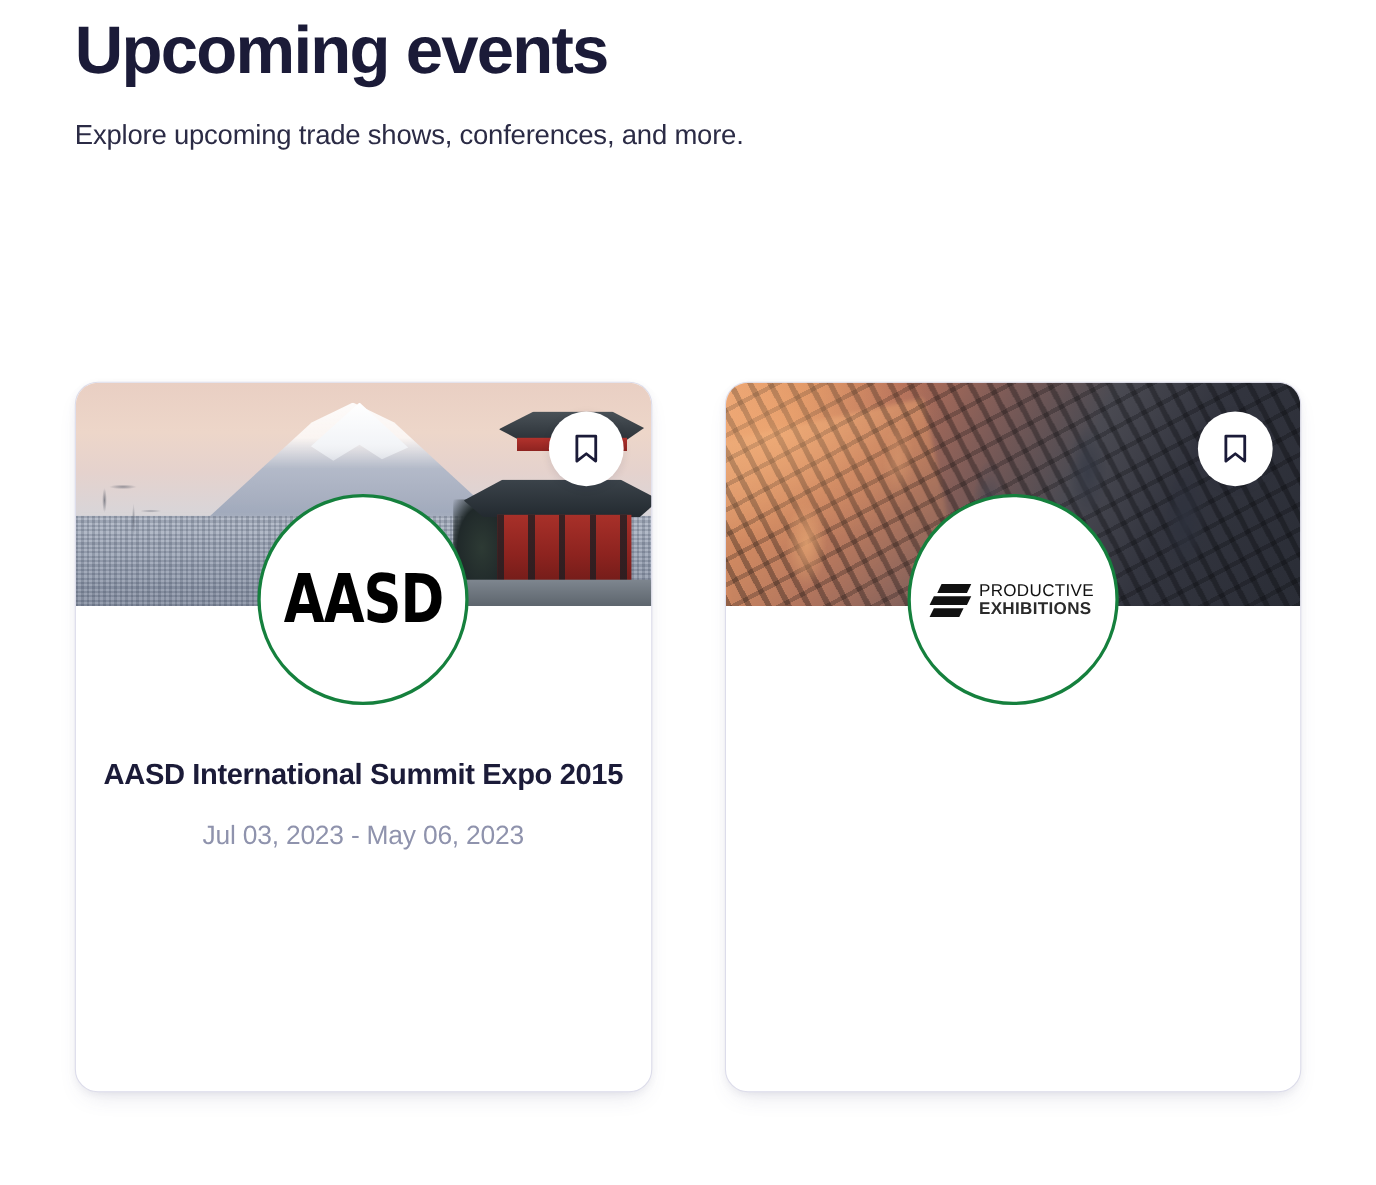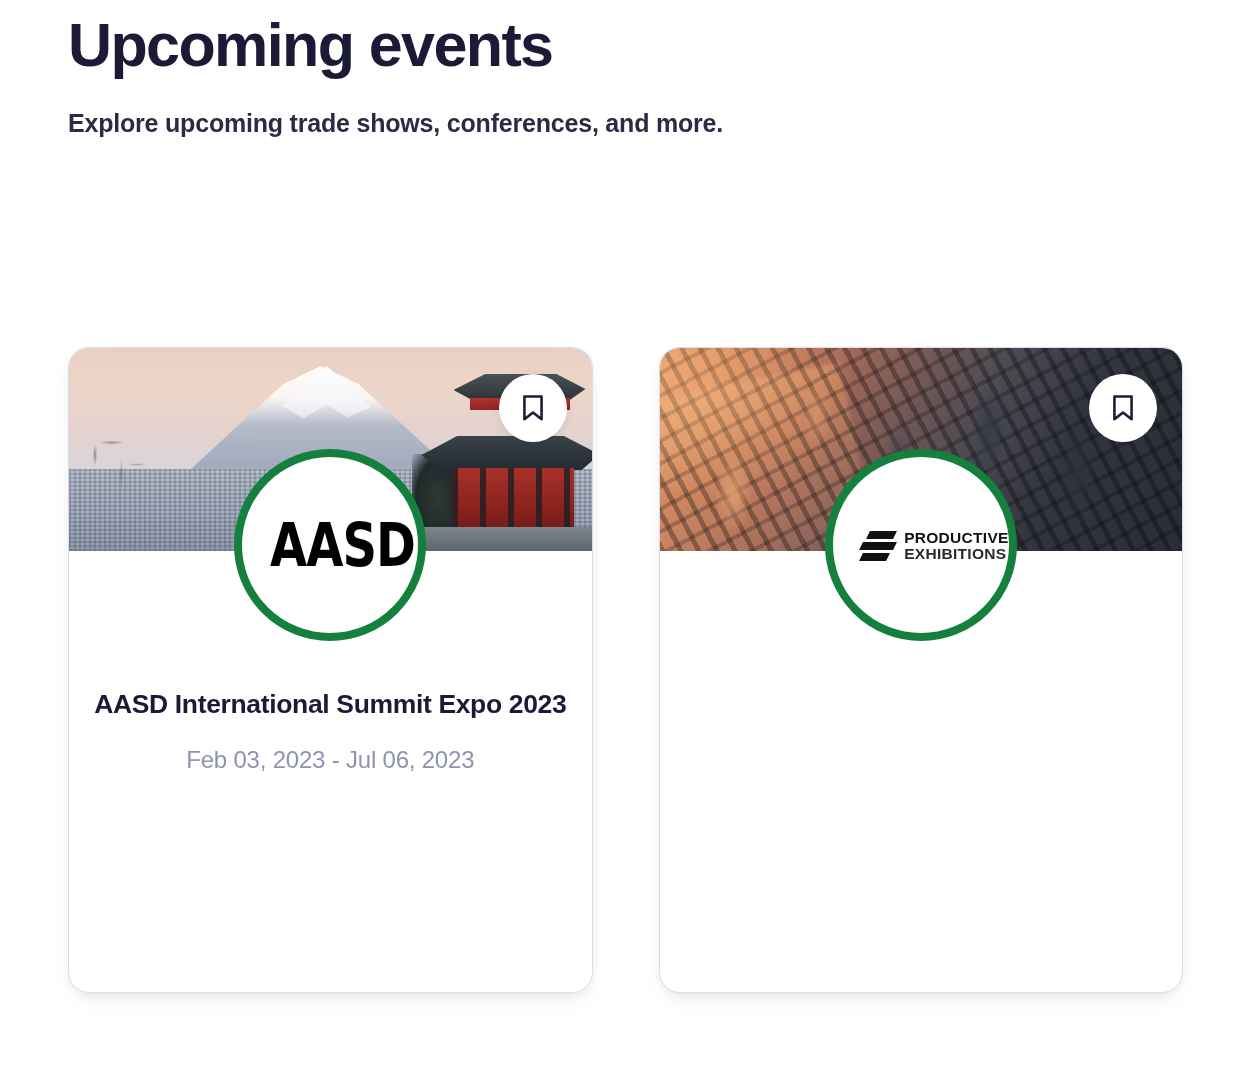--- a/index.html
+++ b/index.html
@@ -32,21 +32,21 @@
     font-weight: 700;
     letter-spacing: -1.6px;
     color: #1b1b38;
     line-height: 1.1;
     white-space: nowrap;
   }
 
   .page-subtitle {
     margin-top: 28px;
     font-size: 25px;
-    font-weight: 700;
+    font-weight: 400;
     color: #2b2b45;
     letter-spacing: -0.2px;
     line-height: 1.3;
     white-space: nowrap;
   }
 
   
   .cards {
     position: absolute;
     left: 68px;
@@ -223,24 +223,24 @@
 
   
   .card-logo {
     position: absolute;
     left: 50%;
     top: 101px;
     transform: translateX(-50%);
     width: 192px; height: 192px;
     border-radius: 50%;
     background: #ffffff;
-    border: 8px solid #15803d;
+    border: 3px solid #15803d;
     display: flex;
     align-items: center;
-    justify-content: flex-end;
+    justify-content: center;
     overflow: hidden;
     z-index: 3;
   }
 
   .logo-aasd {
     font-family: "DejaVu Sans", sans-serif;
     font-size: 50px;
     font-weight: 700;
     letter-spacing: -1px;
     color: #000000;
@@ -264,21 +264,21 @@
     left: 0; width: 34px; height: 8px;
     background: #111111;
     transform: skewX(-26deg);
   }
   .pe-bar.b1 { top: 1px;  width: 27px; left: 7px; }
   .pe-bar.b2 { top: 12px; width: 34px; left: 0px; }
   .pe-bar.b3 { top: 23px; width: 27px; left: 0px; }
   .pe-words { line-height: 1.05; }
   .pe-top {
     font-size: 15.5px;
-    font-weight: 700;
+    font-weight: 400;
     letter-spacing: 0.3px;
     color: #111111;
   }
   .pe-bottom {
     font-size: 15.5px;
     font-weight: 700;
     letter-spacing: 0.3px;
     color: #2a2a2a;
   }
 
@@ -348,22 +348,22 @@
             </svg>
           </span>
         </button>
       </div>
 
       <div class="card-logo">
         <span class="logo-aasd">AASD</span>
       </div>
 
       <div class="card-body">
-        <div class="card-title">AASD International Summit Expo 2023</div>
-        <div class="card-dates">Feb 03, 2023 - Jul 06, 2023</div>
+        <div class="card-title">AASD International Summit Expo 2015</div>
+        <div class="card-dates">Jul 03, 2023 - May 06, 2023</div>
       </div>
     </div>
 
     <div class="event-card">
 
       <div class="card-cover">
         <div class="cover-img">
           <div class="city-base"></div>
           <div class="city-river"></div>
           <div class="city-blocks"></div>

